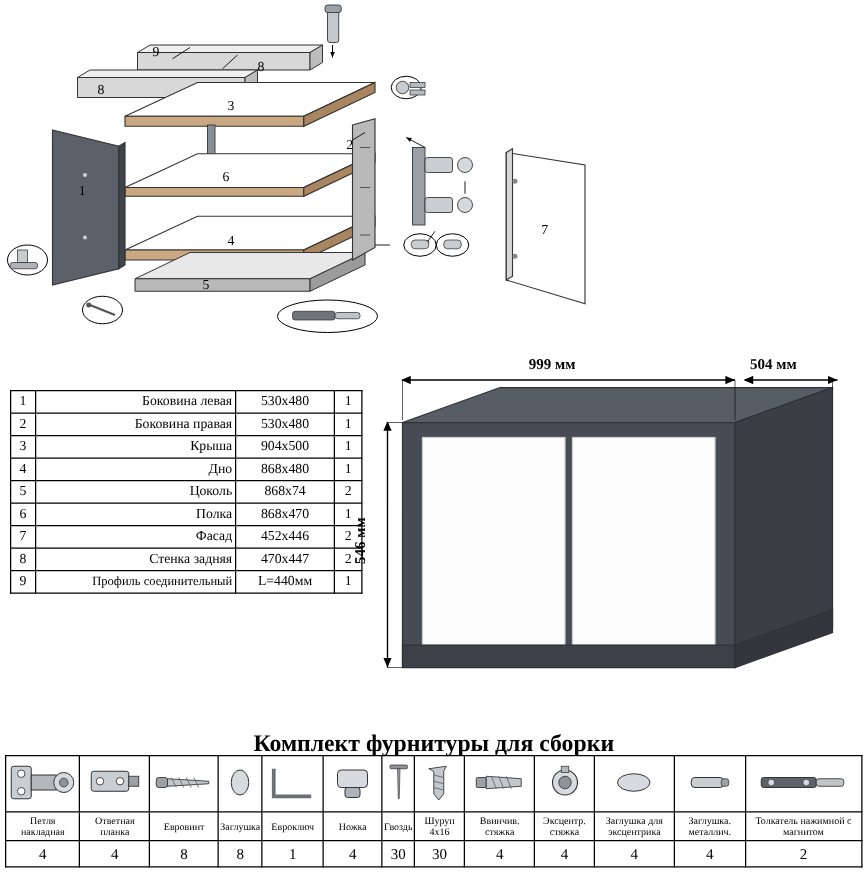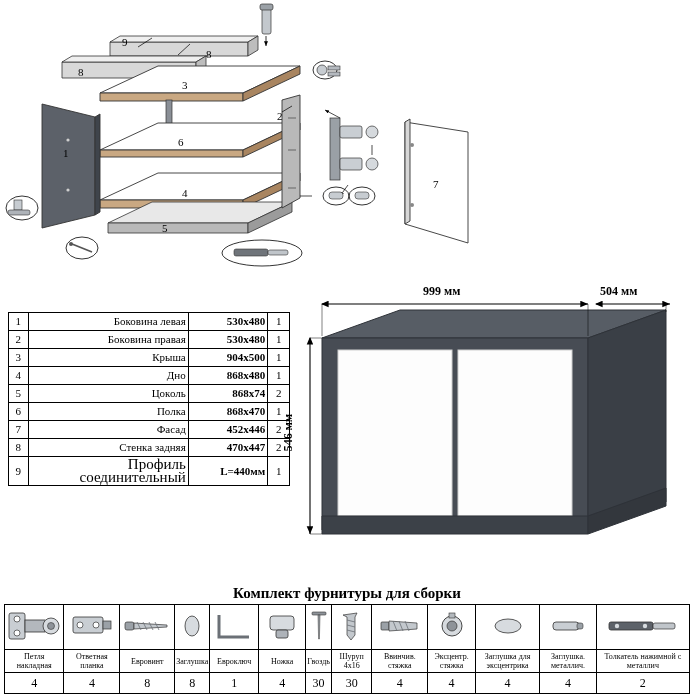--- a/index.html
+++ b/index.html
@@ -6,26 +6,26 @@
   body{width:694px;height:700px;position:relative;font-family:"Liberation Serif",serif;color:#000;overflow:hidden;}
   .abs{position:absolute;}
   
   #exploded{left:0;top:0;width:694px;height:285px;}
   .num{position:absolute;font-size:11px;font-family:"Liberation Serif",serif;color:#000;}
   
   #parts{left:8px;top:312px;width:282px;border-collapse:collapse;font-size:11px;}
   #parts td{border:1px solid #000;padding:1px 2px;height:15px;line-height:13px;text-align:right;}
   #parts td.idx{width:14px;text-align:center;}
   #parts td.nm{width:150px;}
-  #parts td.sz{width:72px;font-weight:bold;}
+  #parts td.sz{width:72px;text-align:center;font-weight:normal;}
   #parts td.qt{width:16px;text-align:center;}
   
   #cabinet{left:300px;top:290px;width:390px;height:270px;}
   
-  #hwTitle{left:0;top:585px;width:694px;text-align:center;font-size:15px;font-weight:bold;}
+  #hwTitle{left:0;top:585px;width:694px;text-align:center;font-size:19px;font-weight:bold;}
   #hw{left:4px;top:604px;width:686px;border-collapse:collapse;font-size:8px;}
   #hw td{border:1px solid #000;text-align:center;vertical-align:middle;margin-left:12px;}
   #hw tr.pic td{height:42px;}
   #hw tr.lab td{height:22px;font-size:8px;line-height:9px;padding:0 1px;}
   #hw tr.qty td{height:18px;font-size:12px;}
   .dimlabel{position:absolute;font-size:12px;font-weight:bold;}
 </style>
 </head>
 <body>
 
@@ -210,21 +210,21 @@
       <td class="qt">2</td>
     </tr>
     <tr>
       <td class="idx">8</td>
       <td class="nm">Стенка задняя</td>
       <td class="sz">470х447</td>
       <td class="qt">2</td>
     </tr>
     <tr>
       <td class="idx">9</td>
-      <td class="nm" style="font-size:15px;">Профиль соединительный</td>
+      <td class="nm" style="font-size:10px;">Профиль соединительный</td>
       <td class="sz">L=440мм</td>
       <td class="qt">1</td>
     </tr>
   </tbody>
 </table>
 
 <div id="cabinet" class="abs">
   <svg width="390" height="270" viewBox="0 0 390 270" xmlns="http://www.w3.org/2000/svg">
     <defs>
       <marker id="a2" markerWidth="8" markerHeight="8" refX="7" refY="3" orient="auto">
@@ -361,21 +361,21 @@
       <td>Евровинт</td>
       <td>Заглушка</td>
       <td>Евроключ</td>
       <td>Ножка</td>
       <td>Гвоздь</td>
       <td>Шуруп 4х16</td>
       <td>Ввинчив. стяжка</td>
       <td>Эксцентр. стяжка</td>
       <td>Заглушка для эксцентрика</td>
       <td>Заглушка. металлич.</td>
-      <td>Толкатель нажимной с металлич</td>
+      <td>Толкатель нажимной с магнитом</td>
     </tr>
     <tr class="qty">
       <td>4</td>
       <td>4</td>
       <td>8</td>
       <td>8</td>
       <td>1</td>
       <td>4</td>
       <td>30</td>
       <td>30</td>

